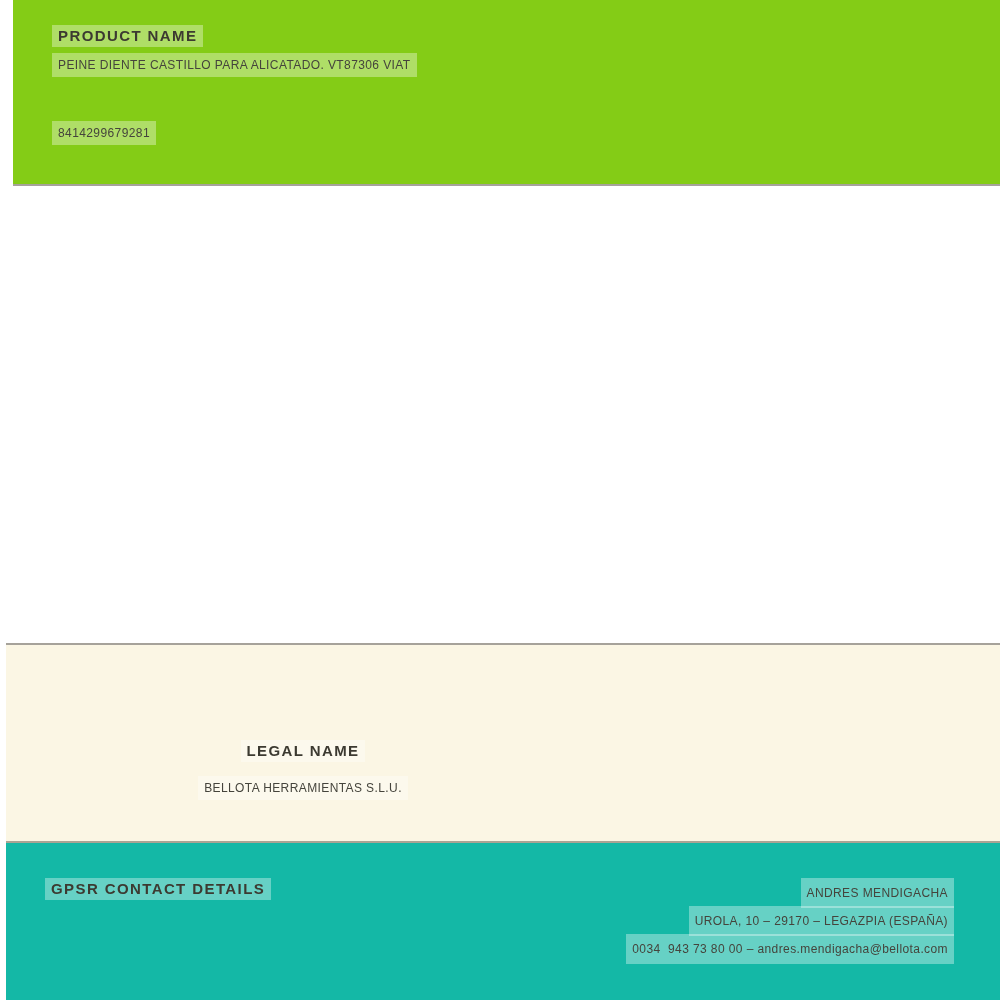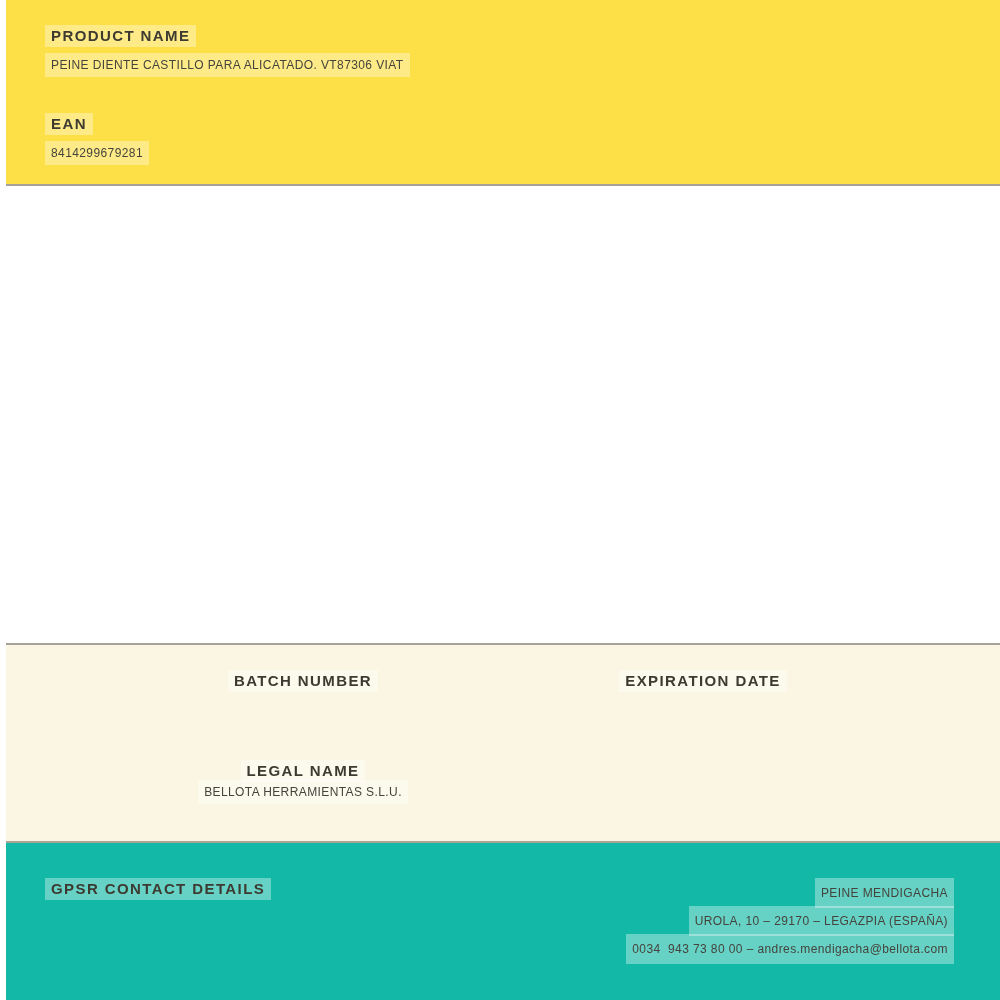--- a/index.html
+++ b/index.html
@@ -9,23 +9,23 @@
     height: 1000px;
     background: #ffffff;
     font-family: "Liberation Sans", "DejaVu Sans", sans-serif;
     overflow: hidden;
   }
   .page { width: 1000px; height: 1000px; position: relative; }
 
   
   .section-top {
     box-sizing: border-box;
-    margin-left: 6px;
+    margin-left: 13px;
     height: 186px;
-    background: #fde047;
+    background: #84cc16;
     border-bottom: 2px solid #A6A29A;
     padding: 26px 50px 0 45px;
   }
   .section-image {
     box-sizing: border-box;
     height: 457px;
     background: #ffffff;
   }
   .section-details {
     box-sizing: border-box;
@@ -75,21 +75,21 @@
 
   
   .details-grid {
     width: 800px;
     margin: 0 auto;
     display: grid;
     grid-template-columns: 400px 400px;
     text-align: center;
   }
   .details-row2 { margin-top: 70px; }
-  .details-cell .value { margin-top: 0; }
+  .details-cell .value { margin-top: 16px; }
 
   
   .contact-right {
     text-align: right;
   }
   .contact-right .value {
     line-height: 28px;
     white-space: pre-wrap;
   }
 </style>
@@ -99,49 +99,38 @@
 <div class="page">
 
   <div class="section-top">
     <div class="field">
       <div class="label"><span class="hl">PRODUCT NAME</span></div>
       <div class="value-gap"></div>
       <div class="value"><span class="hl">PEINE DIENTE CASTILLO PARA ALICATADO. VT87306 VIAT</span></div>
     </div>
     <div class="field-gap"></div>
     <div class="field">
-      <div class="label"><span class="hl">EAN</span></div>
       <div class="value-gap"></div>
       <div class="value"><span class="hl">8414299679281</span></div>
     </div>
   </div>
 
   <div class="section-image"></div>
 
   <div class="section-details">
-    <div class="details-grid">
-      <div class="details-cell">
-        <div class="label"><span class="hl">BATCH NUMBER</span></div>
-        <div class="value"></div>
-      </div>
-      <div class="details-cell">
-        <div class="label"><span class="hl">EXPIRATION DATE</span></div>
-        <div class="value"></div>
-      </div>
-    </div>
     <div class="details-grid details-row2">
       <div class="details-cell">
         <div class="label"><span class="hl">LEGAL NAME</span></div>
         <div class="value"><span class="hl">BELLOTA HERRAMIENTAS S.L.U.</span></div>
       </div>
     </div>
   </div>
 
   <div class="section-contact">
     <div class="label"><span class="hl">GPSR CONTACT DETAILS</span></div>
     <div class="contact-right">
-      <div class="value"><span class="hl">PEINE MENDIGACHA</span></div>
+      <div class="value"><span class="hl">ANDRES MENDIGACHA</span></div>
       <div class="value"><span class="hl">UROLA, 10 – 29170 – LEGAZPIA (ESPAÑA)</span></div>
       <div class="value"><span class="hl">0034  943 73 80 00 – andres.mendigacha@bellota.com</span></div>
     </div>
   </div>
 
 </div>
 
 </body></html>

